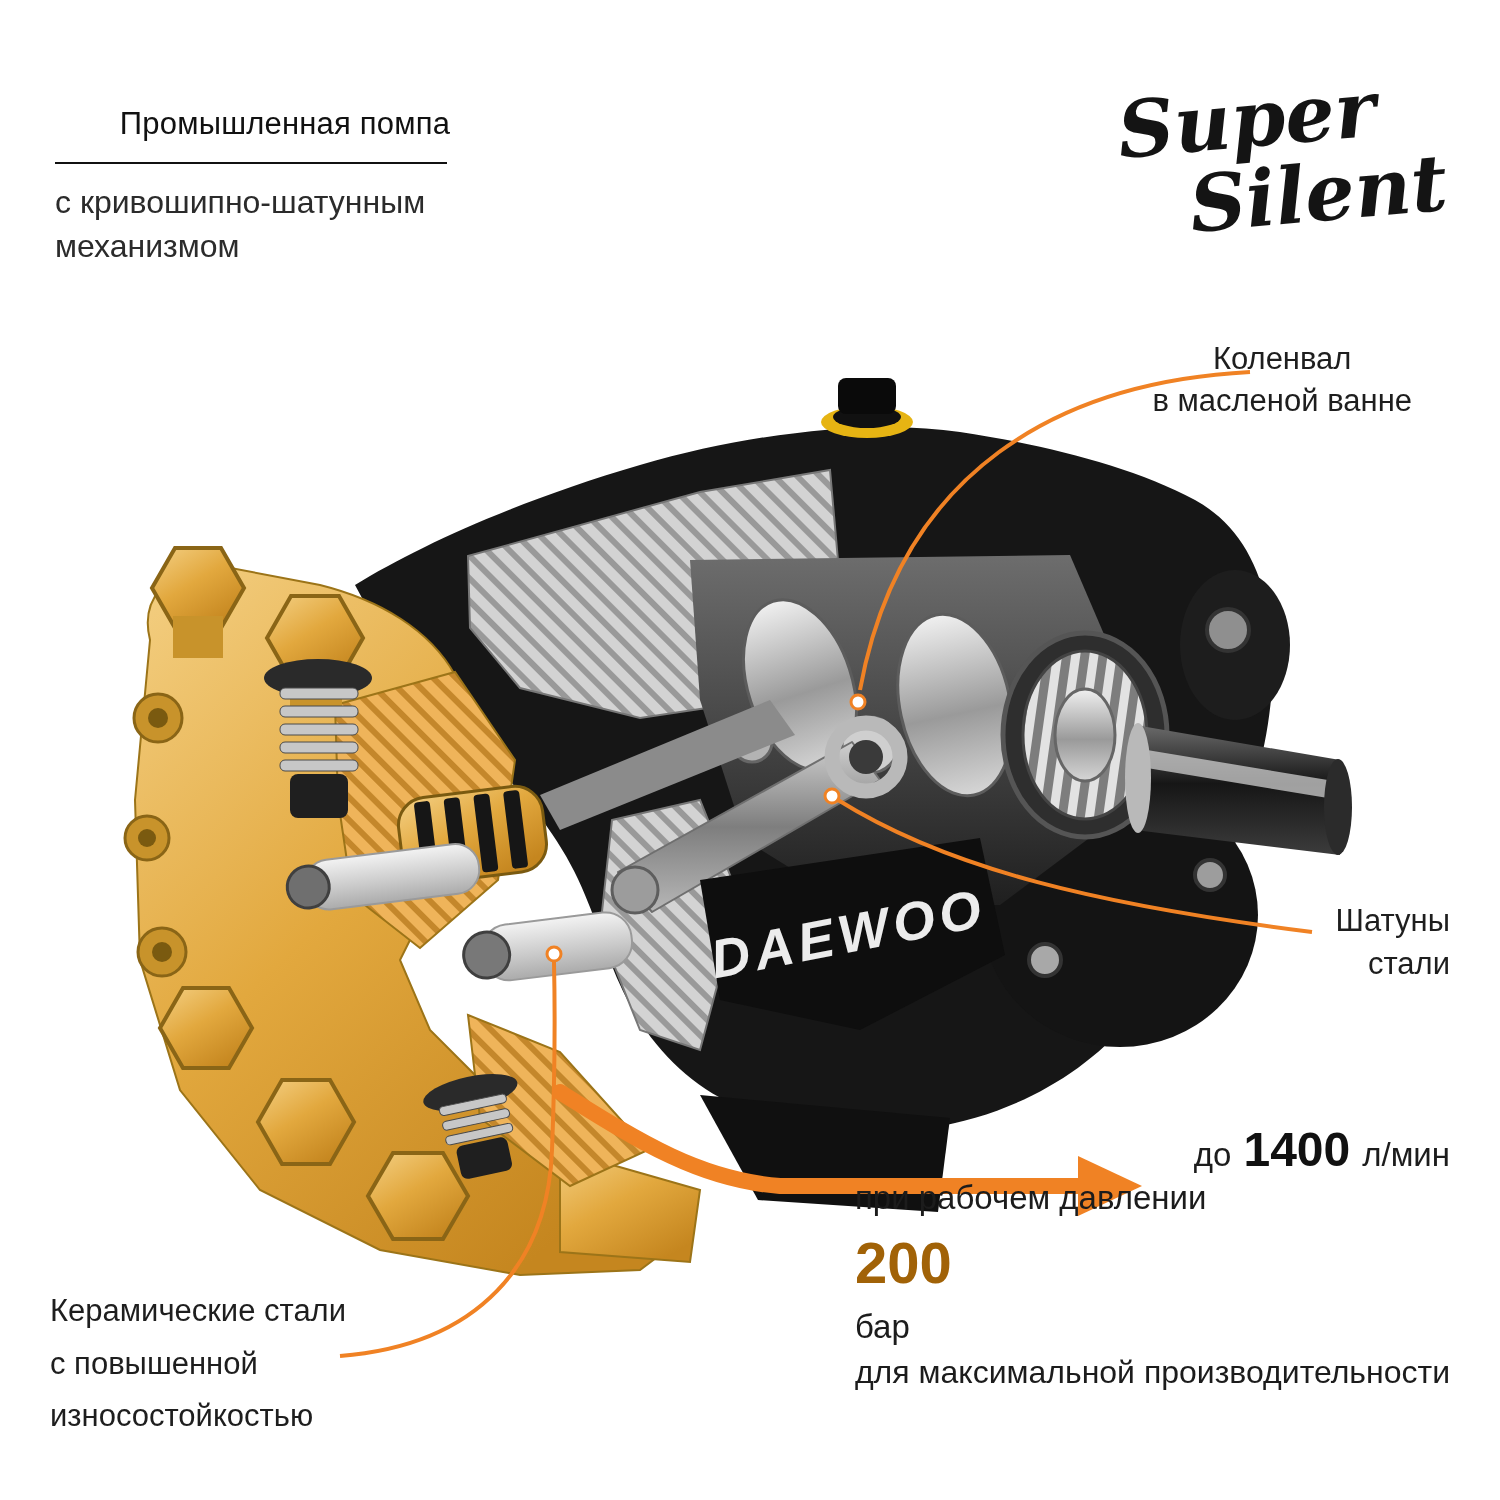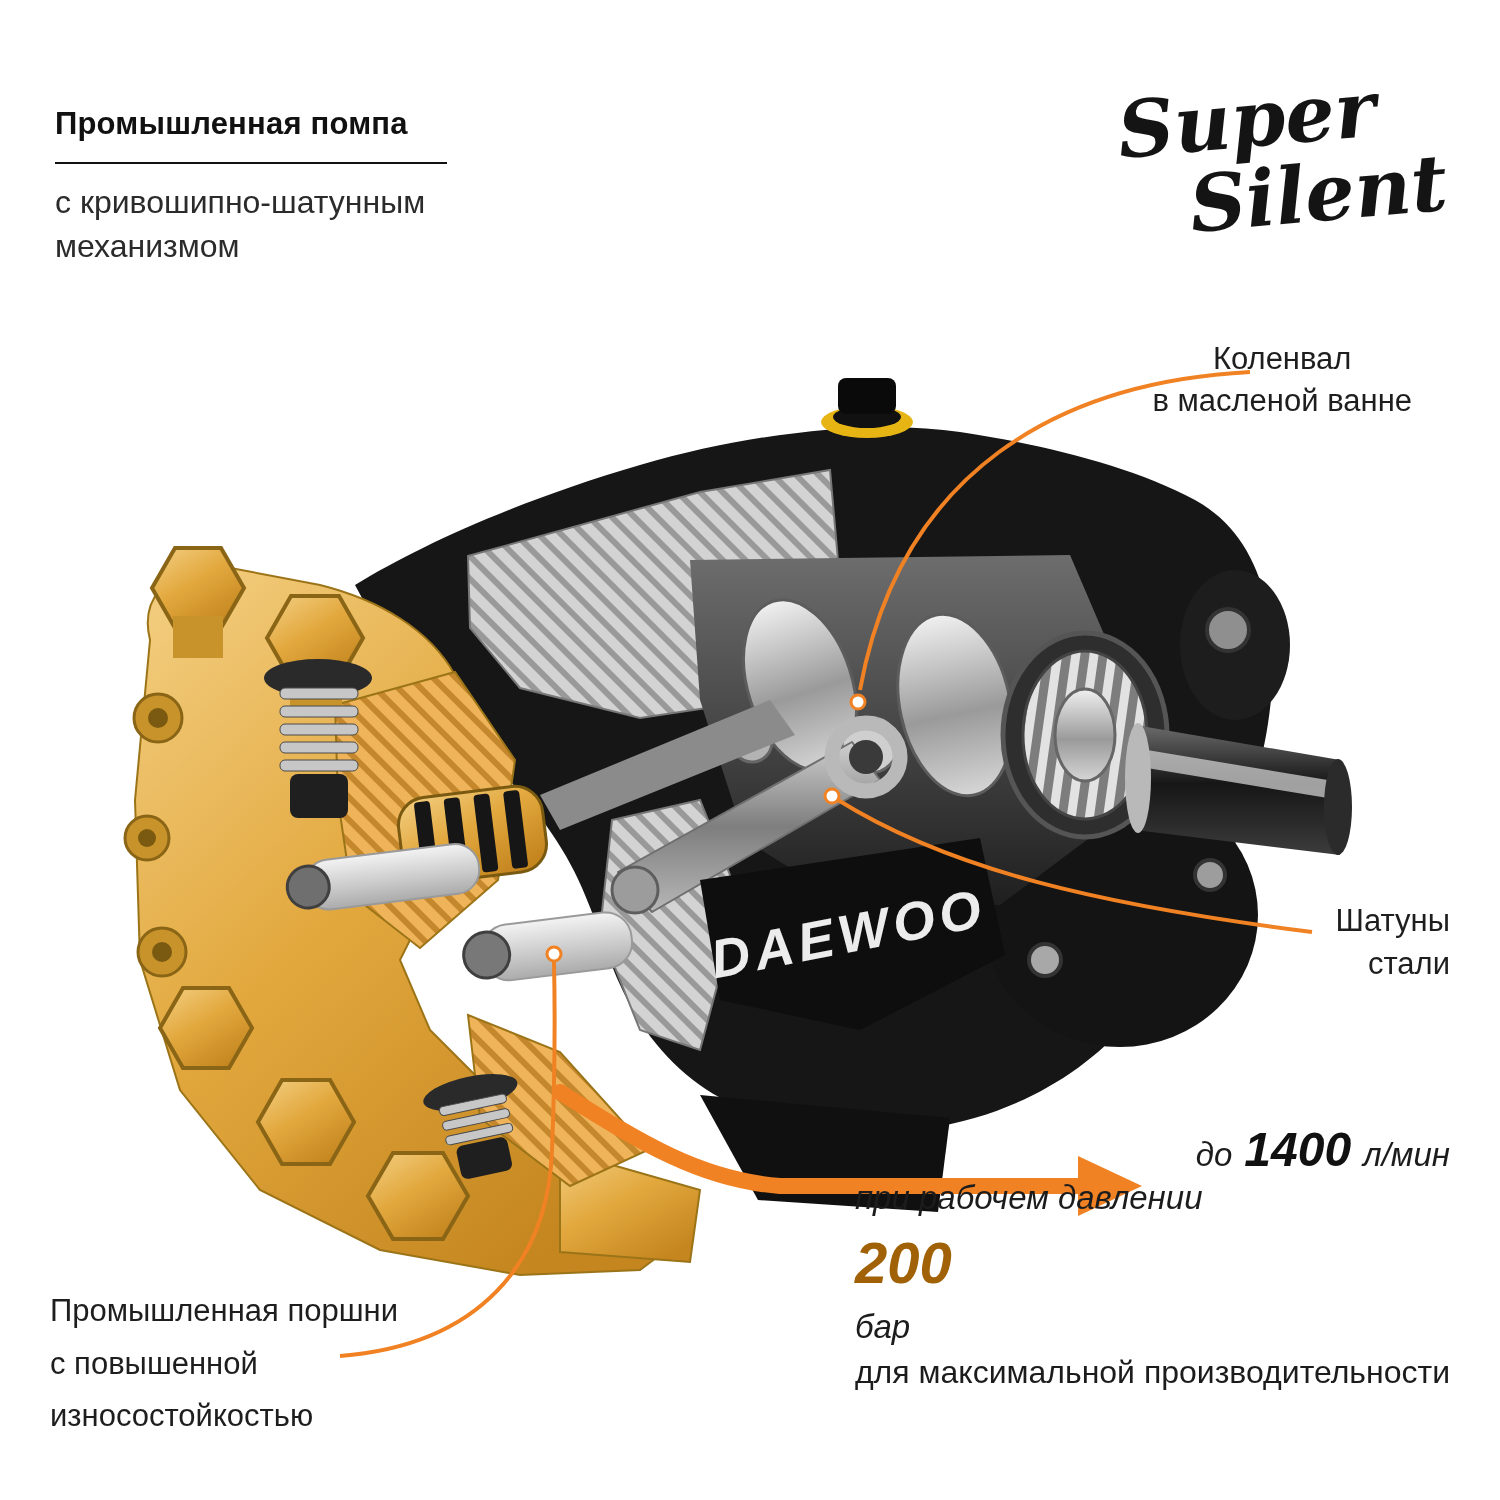--- a/index.html
+++ b/index.html
@@ -1,40 +1,40 @@
 <!DOCTYPE html>
 <html><head>
 <meta charset="utf-8">
 <style>
   html,body{margin:0;padding:0;width:1500px;height:1500px;background:#ffffff;overflow:hidden;
     font-family:"Liberation Sans", sans-serif;color:#1c1c1c;position:relative;}
   .abs{position:absolute;}
 
   
   .header{left:55px;top:106px;width:460px;}
-  .title{font-size:31px;font-weight:700;letter-spacing:.2px;color:#111;}
+  .title{font-size:31px;font-weight:400;letter-spacing:.2px;color:#111;text-align:center;}
   .title-underline{width:392px;height:2px;background:#111;margin-top:20px;}
   .subtitle{margin-top:16px;font-size:32px;line-height:1.38;color:#2b2b2b;width:440px;}
 
   
   .brand{left:1105px;top:78px;width:350px;text-align:center;transform:rotate(-5deg);
     font-family:"DejaVu Serif", serif;font-style:italic;font-weight:700;color:#141414;}
   .brand-line1{font-size:78px;line-height:1;margin-right:60px;}
   .brand-line2{font-size:78px;line-height:1;margin-top:2px;margin-left:70px;}
 
   
   .ann{font-size:31px;color:#1e1e1e;}
   .ann .ln{display:block;}
   .ann-crank{right:88px;top:338px;text-align:center;line-height:1.35;}
   .ann-rods{right:50px;top:900px;text-align:right;line-height:1.38;}
   .ann-pistons{left:50px;top:1285px;text-align:left;line-height:1.7;}
 
   
   .specs{right:50px;top:1122px;text-align:right;}
-  .spec-row{display:flex;align-items:baseline;justify-content:flex-end;gap:12px;font-style:italic;}
+  .spec-row{display:flex;align-items:baseline;justify-content:flex-end;gap:12px;}
   .spec-sm{font-size:33px;color:#1c1c1c;}
   .spec-xl{font-size:48px;font-weight:700;letter-spacing:0;color:#111;}
   .spec-lg{font-size:58px;font-weight:700;color:#a16207;}
   .spec-row2{margin-top:2px;flex-direction:column;}
   .spec-tagline{margin-top:8px;font-size:32px;color:#1c1c1c;}
 
   svg text.logo{font-family:"Liberation Sans", sans-serif;font-weight:700;font-style:italic;
     letter-spacing:5px;}
 </style>
 </head>
@@ -258,16 +258,16 @@
   </div>
   <div class="spec-row spec-row2">
     <span class="spec-sm">при рабочем давлении</span>
     <span class="spec-lg">200</span>
     <span class="spec-sm">бар</span>
   </div>
   <div class="spec-tagline">для максимальной производительности</div>
 </div>
 
 <div class="abs ann ann-pistons">
-  <span class="ln">Промышленная поршни</span>
+  <span class="ln">Керамические стали</span>
   <span class="ln">с повышенной</span>
   <span class="ln">износостойкостью</span>
 </div>
 
 </body></html>

